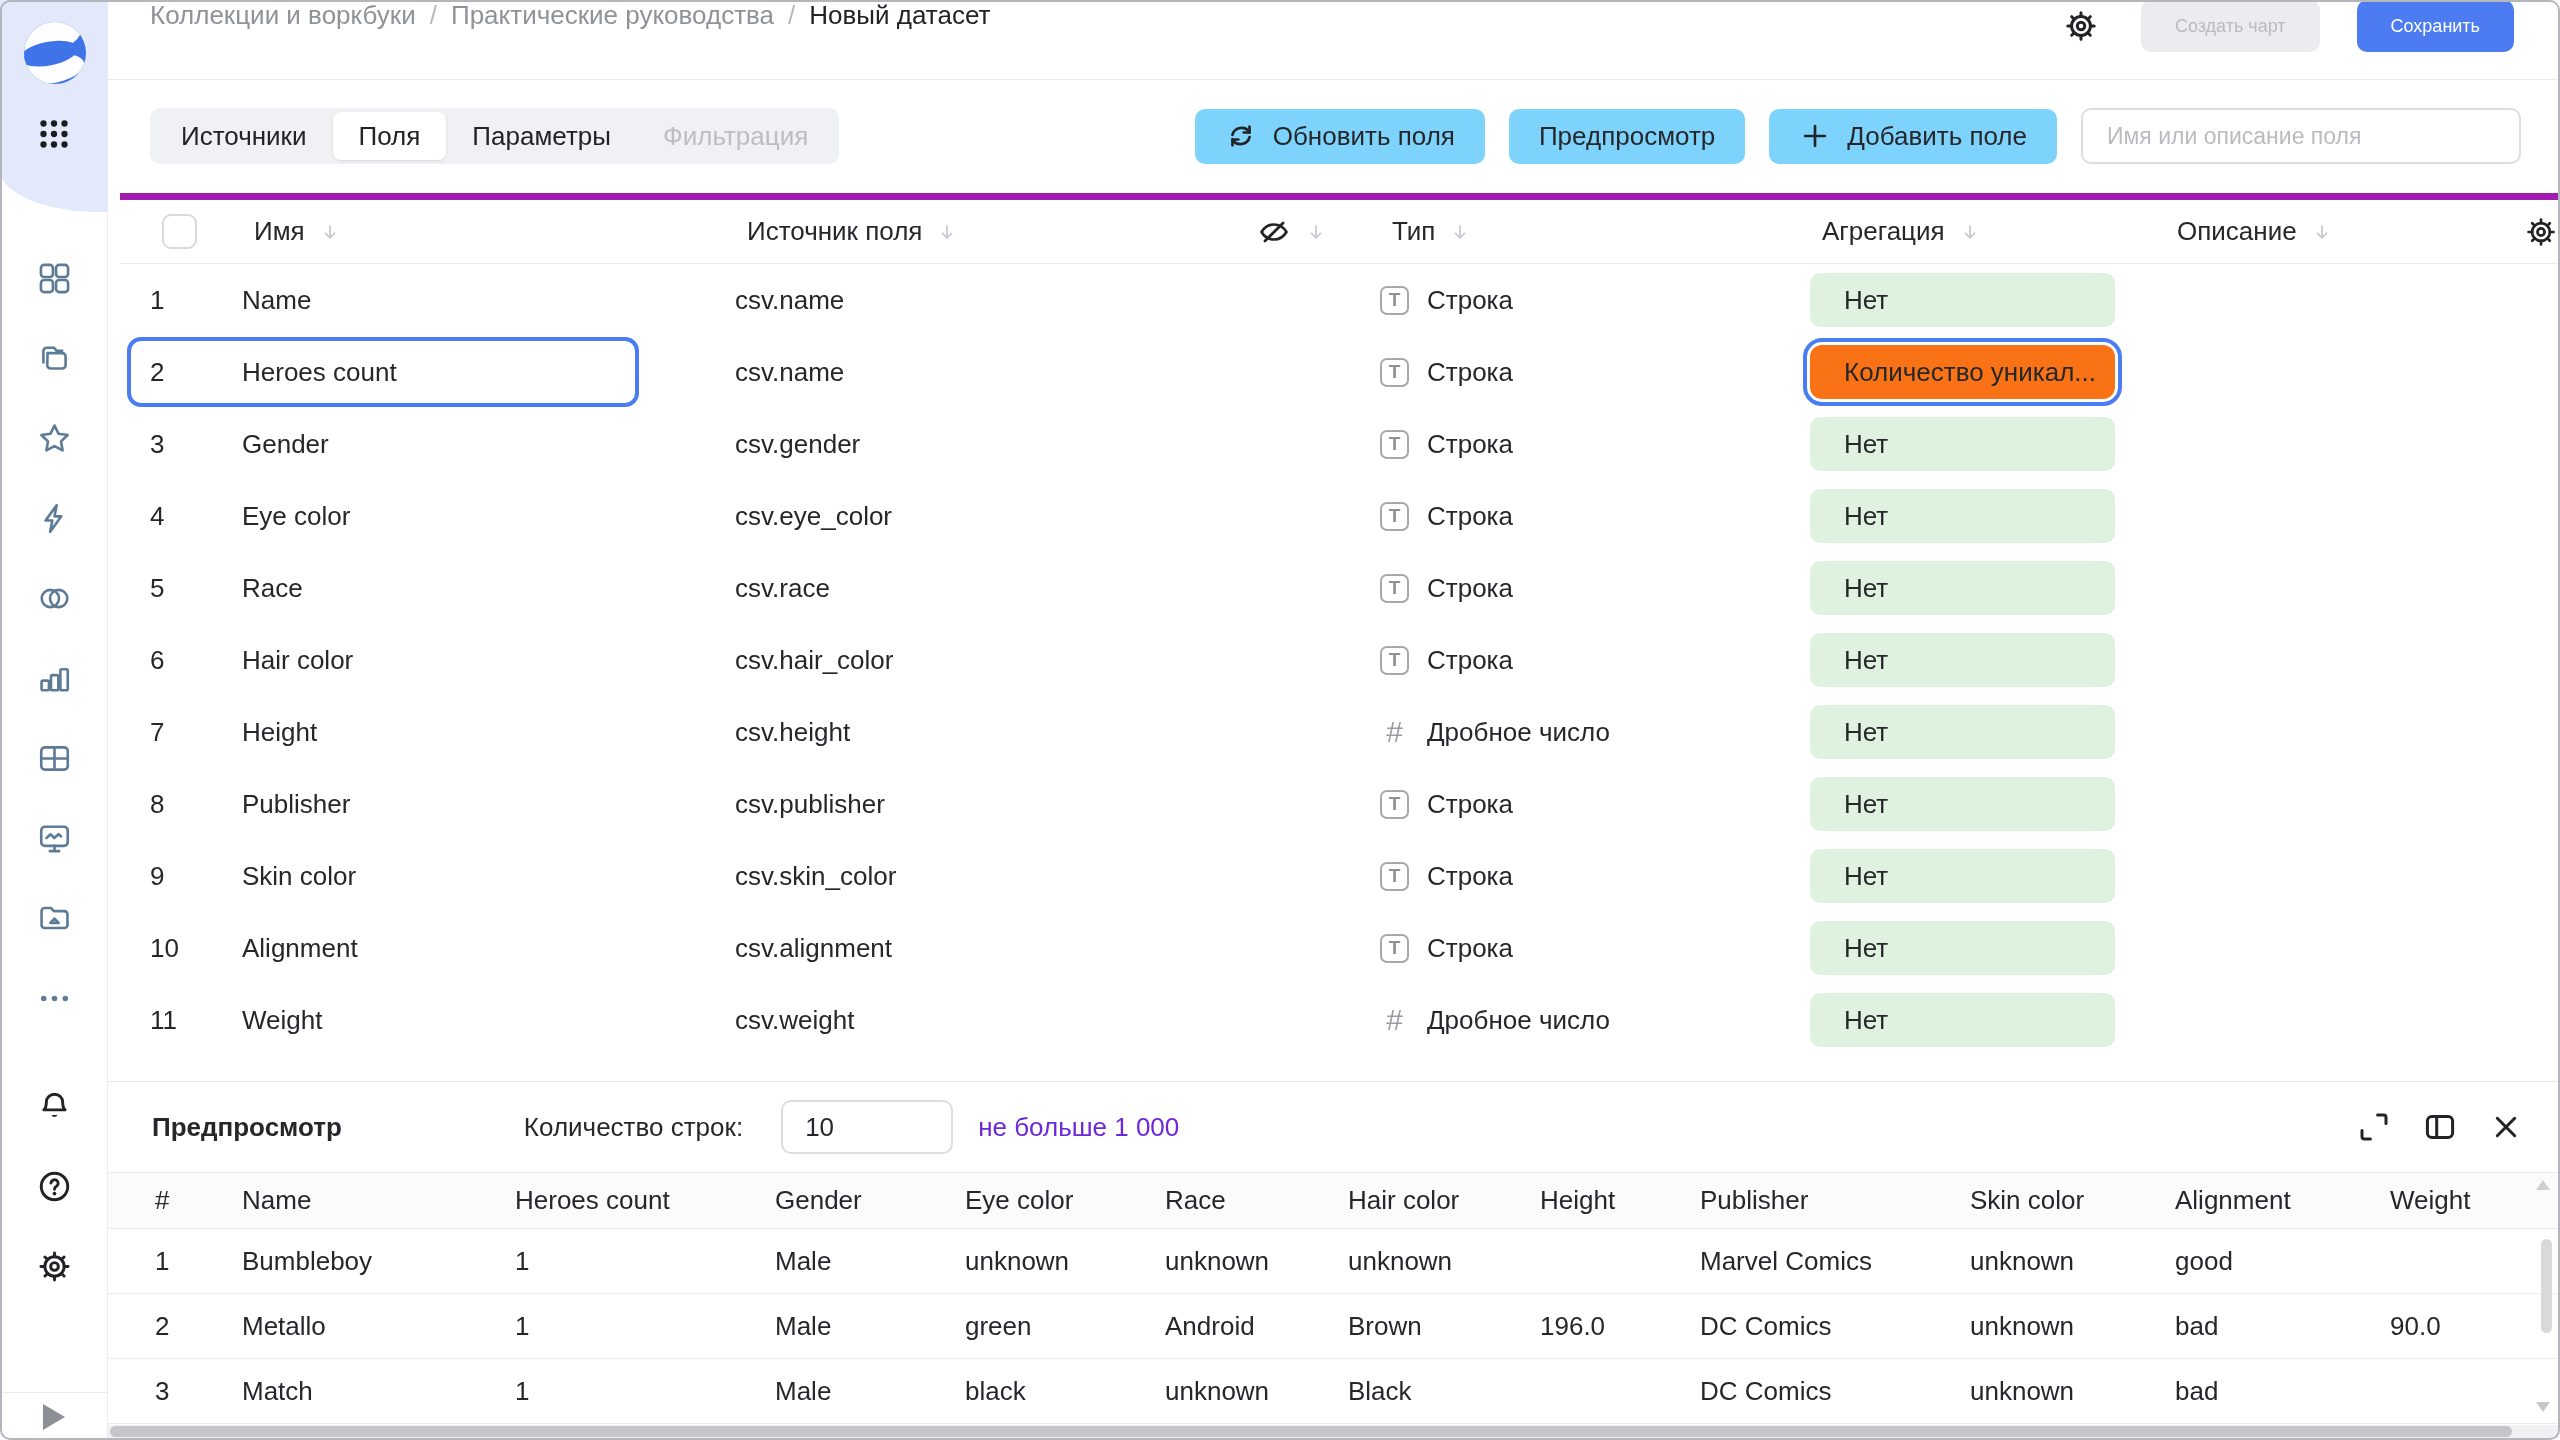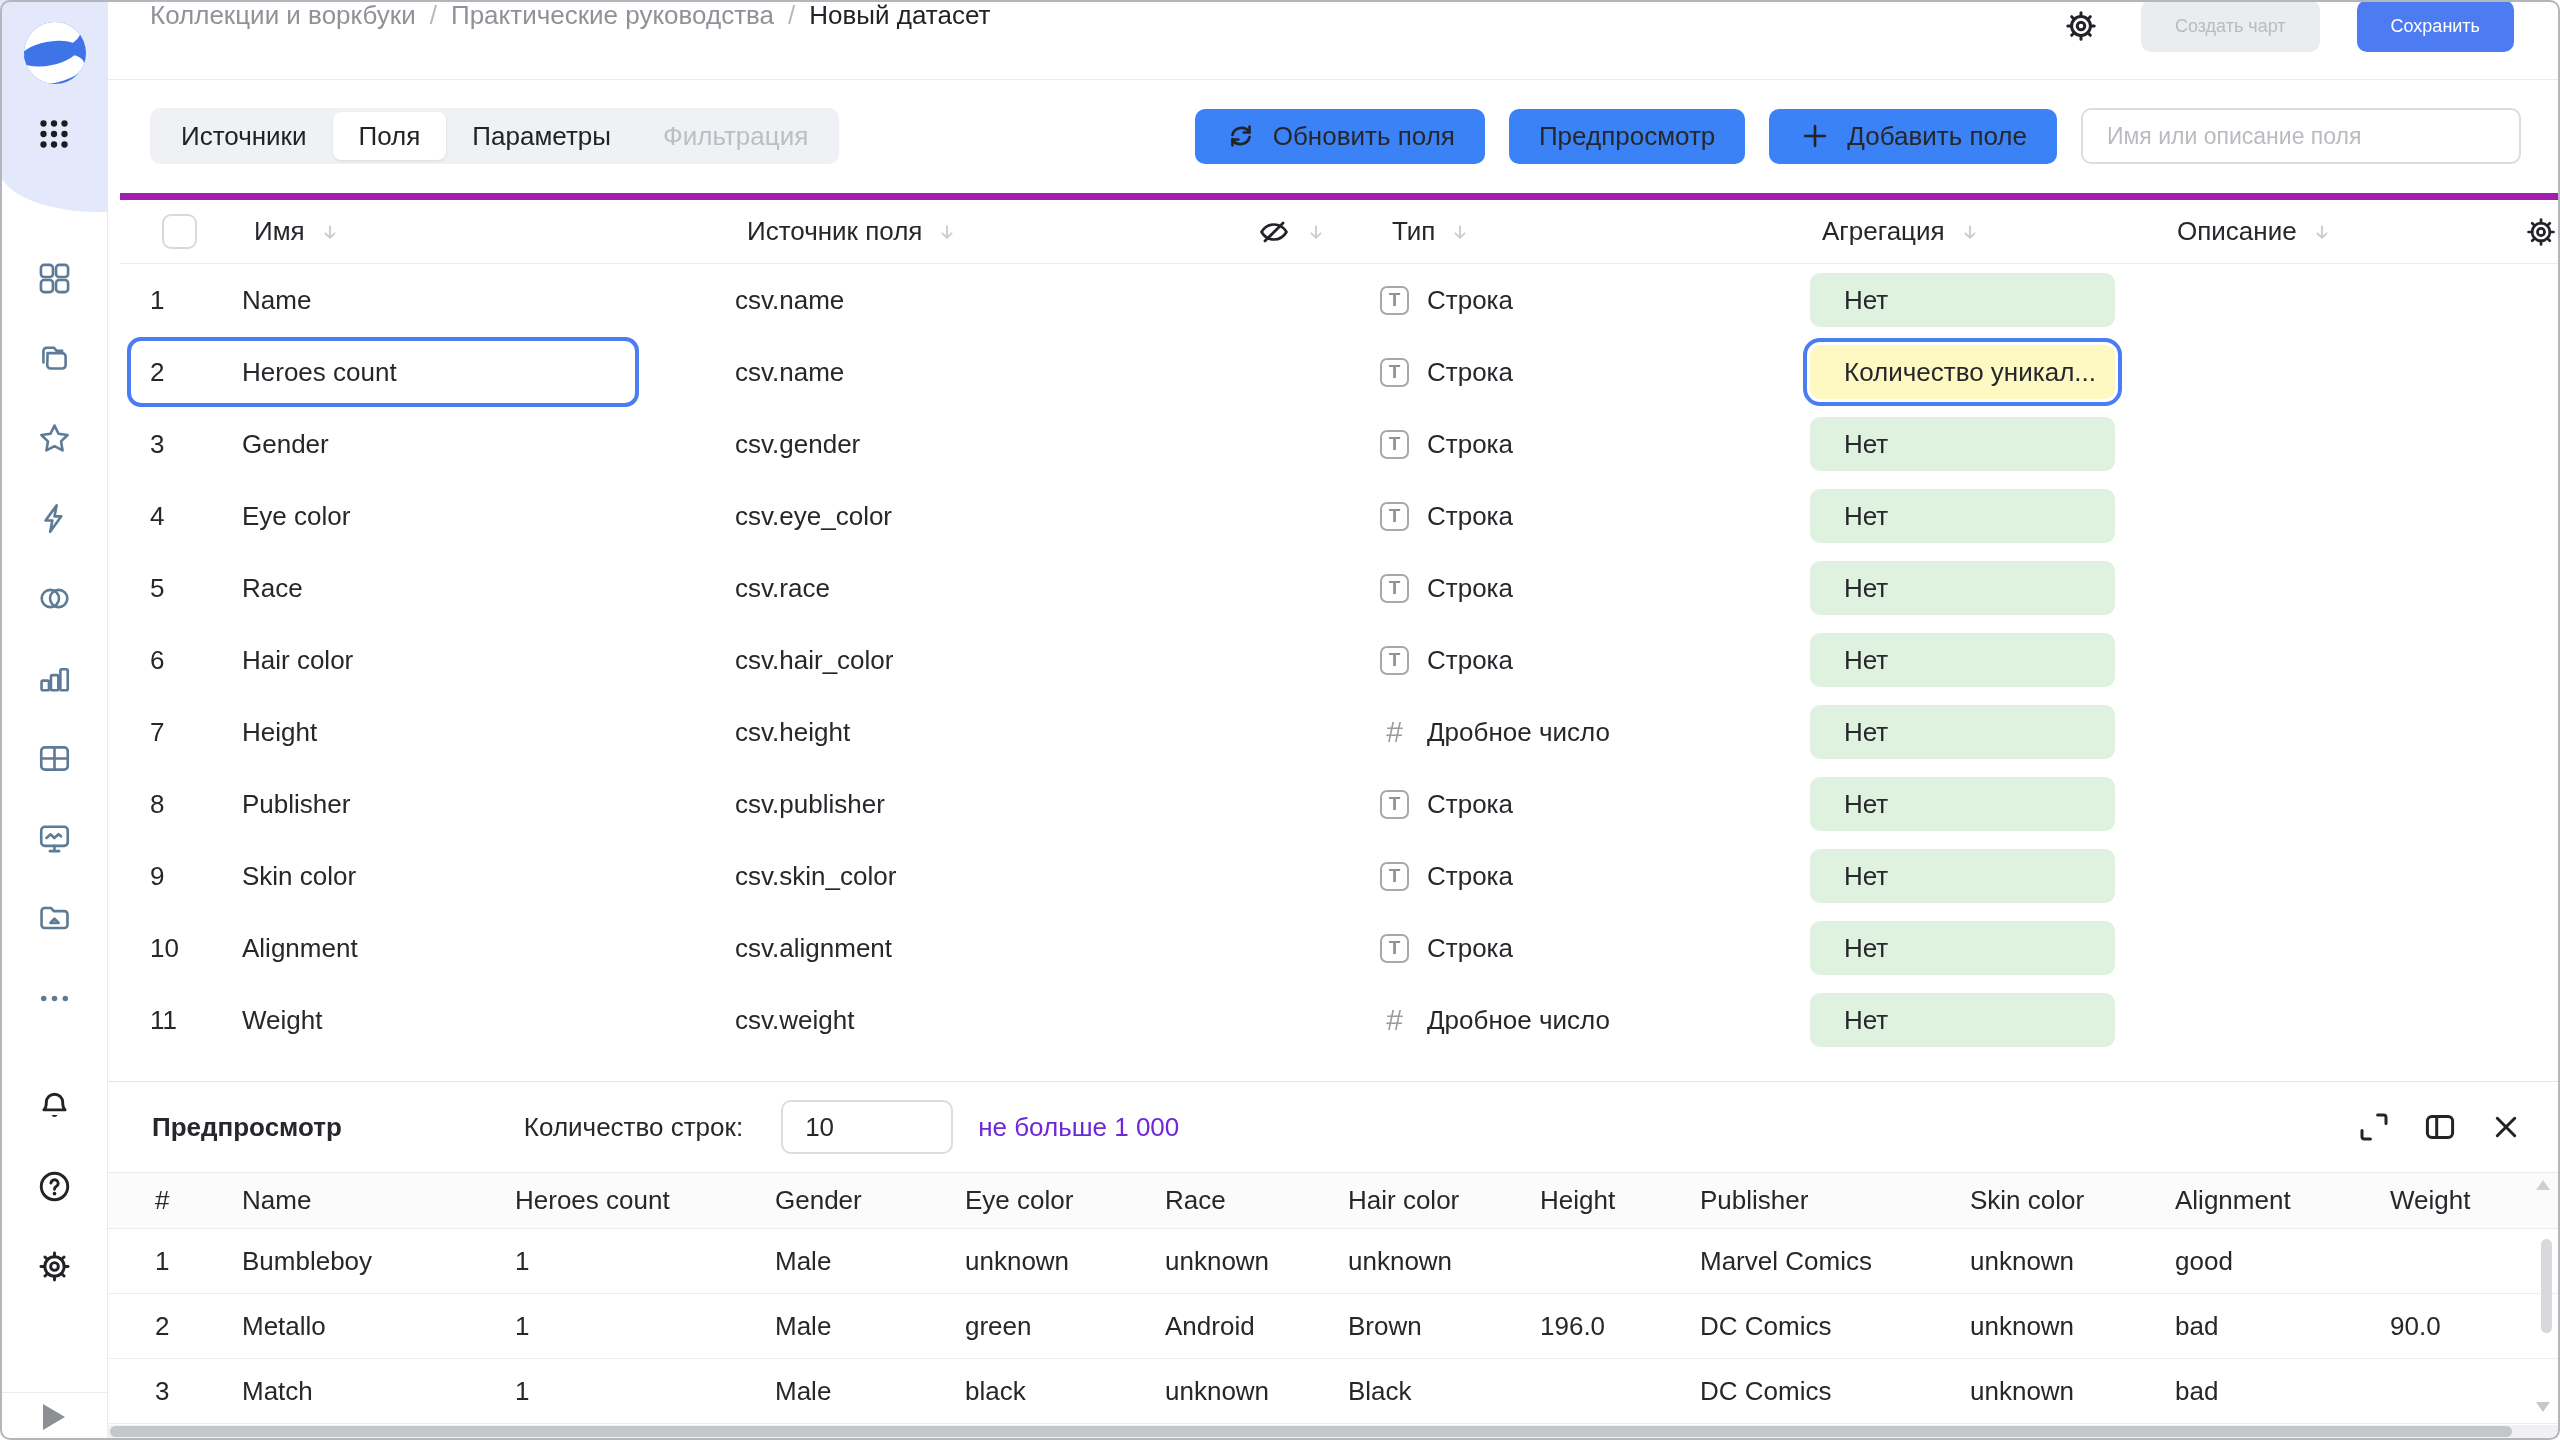--- a/index.html
+++ b/index.html
@@ -39,42 +39,42 @@
   .btn { height:52px; border-radius:10px; display:flex; align-items:center; justify-content:center; padding:0 34px; font-size:18px; cursor:pointer; border:none; white-space:nowrap; }
   .btn-disabled { background:#ebecef; color:#b9bbc0; cursor:default; margin-right:37px; }
   .btn-primary { background:#4c7bf2; color:#fff; }
 
   
   .tabs { position:absolute; left:42px; top:108px; height:56px; background:#f0f1f4; border-radius:10px; display:flex; align-items:center; padding:0 5px; }
   .tab { padding:0 26px; height:48px; display:flex; align-items:center; border-radius:8px; cursor:pointer; color:#222326; }
   .tab.active { background:#fff; box-shadow:0 1px 3px rgba(0,0,0,.10); }
   .tab.disabled { color:#bcbec4; cursor:default; }
   .toolbar-right { position:absolute; right:39px; top:108px; display:flex; gap:24px; align-items:center; }
-  .tbtn { height:55px; background:#3b82f6; border-radius:10px; display:flex; align-items:center; gap:16px; padding:0 30px; cursor:pointer; white-space:nowrap; }
+  .tbtn { height:55px; background:#7dd3fc; border-radius:10px; display:flex; align-items:center; gap:16px; padding:0 30px; cursor:pointer; white-space:nowrap; }
   .tbtn svg { width:32px; height:32px; color:#222326; stroke-width:2; }
   .search { width:440px; height:56px; border:2px solid #dcdde0; border-radius:10px; background:#fff; padding:0 24px; font-size:23px; font-family:inherit; color:#26272b; outline:none; }
   .search::placeholder { color:#b9bbc0; }
 
   
   .fgrid { display:grid; grid-template-columns:92px 493px 510px 135px 430px 355px 347px 1fr; padding-left:42px; align-items:center; }
   .fhead { position:absolute; left:12px; top:193px; width:100%; height:71px; border-top:7px solid #a21caf; border-bottom:1px solid #ededf0; font-weight:500; }
   .fhead .hcell { display:flex; align-items:center; gap:14px; }
   .sort-arrow { width:22px; height:22px; color:#c9cbd0; stroke-width:2 !important; }
   .checkbox { width:35px; height:35px; border:2px solid #d8d9dc; border-radius:9px; background:#fff; cursor:pointer; }
   .eye-off { width:34px; height:34px; color:#222326; stroke-width:1.9 !important; }
   .cols-gear { width:34px; height:34px; color:#222326; stroke-width:1.9 !important; cursor:pointer; }
   .frows { position:absolute; left:0; top:264px; width:100%; }
   .frow { position:relative; height:72px; }
   .sel-box { position:absolute; left:19px; top:1px; width:512px; height:70px; border:4px solid #4a7cf2; border-radius:14px; pointer-events:none; }
   .c-num { color:#26272b; }
   .c-type { display:flex; align-items:center; gap:18px; color:#26272b; }
   .ticon-box { width:29px; height:29px; border:2px solid #a6a8ad; border-radius:7px; color:#909297; font-size:19px; font-weight:700; display:flex; align-items:center; justify-content:center; }
   .ticon-hash { color:#9a9ca1; font-size:30px; width:29px; text-align:center; }
   .pill { width:305px; height:54px; border-radius:10px; background:#dff2e0; display:flex; align-items:center; padding-left:34px; cursor:pointer; white-space:nowrap; overflow:hidden; }
-  .pill.selected { background:#fef9c3; outline:4px solid #4a7cf2; outline-offset:3px; }
+  .pill.selected { background:#f97316; outline:4px solid #4a7cf2; outline-offset:3px;border-radius:12px; }
 
   
   .preview { position:absolute; left:0; top:1081px; width:100%; height:359px; border-top:1px solid #e4e5e8; background:#fff; }
   .pctrl { position:relative; height:90px; display:flex; align-items:center; }
   .ptitle { margin-left:44px; font-weight:700; }
   .plabel { margin-left:182px; color:#26272b; }
   .pinput { margin-left:38px; width:172px; height:54px; border:2px solid #dcdde0; border-radius:10px; padding:0 22px; font-size:26px; font-family:inherit; color:#26272b; outline:none; }
   .phint { margin-left:25px; color:#6d28d9; }
   .pctrl-icons { margin-left:auto; margin-right:36px; display:flex; gap:30px; align-items:center; }
   .pctrl-icons svg { width:36px; height:36px; color:#222326; stroke-width:2; cursor:pointer; }

